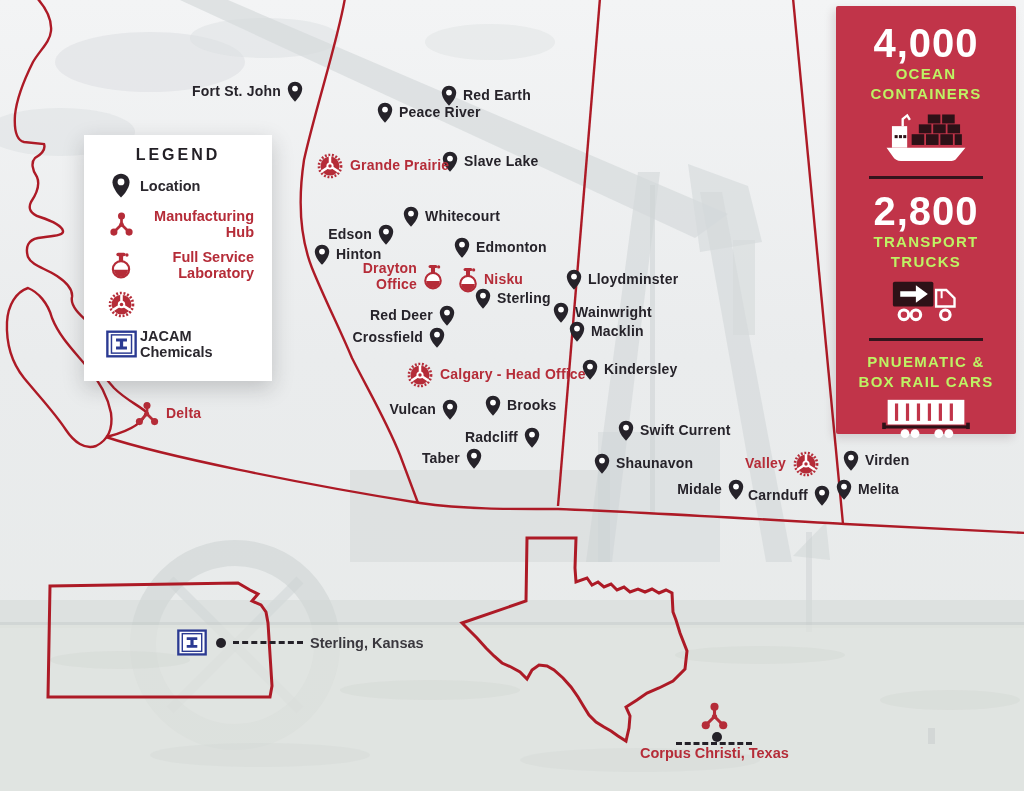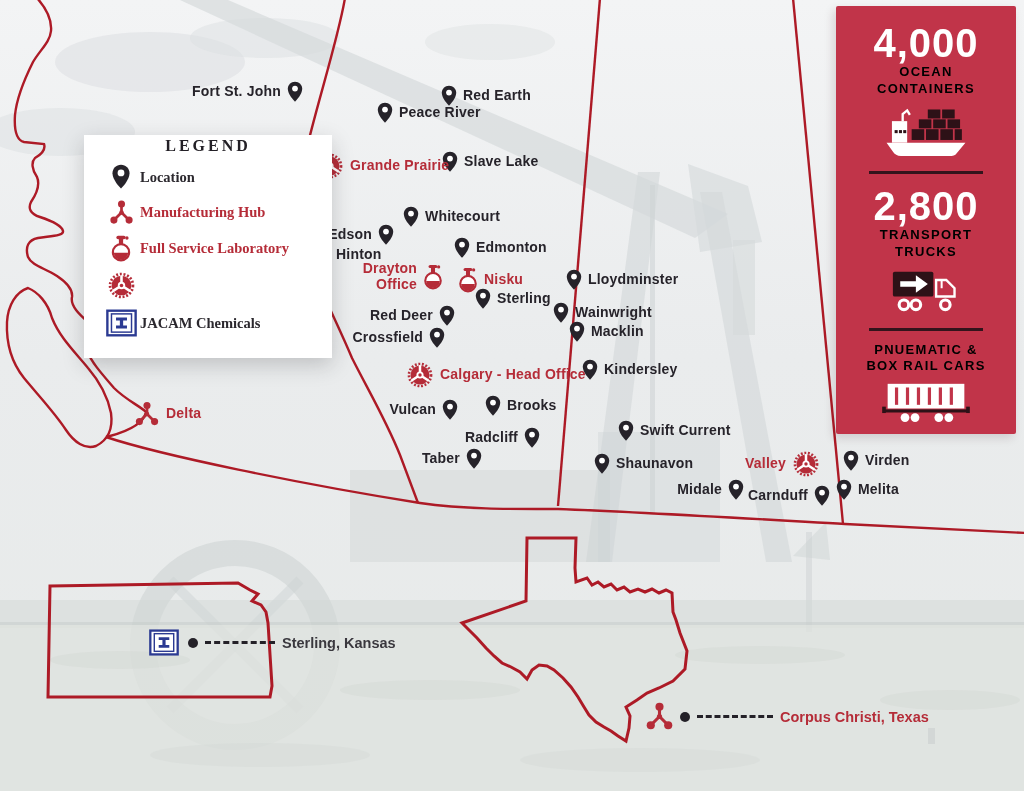--- a/index.html
+++ b/index.html
@@ -30,55 +30,55 @@
     font-size:14px;font-weight:bold;letter-spacing:.2px;color:var(--pin-black,#26232a);}
   .side-right .mk-label{left:14px;text-align:left;}
   .side-left .mk-label{right:14px;text-align:right;}
   .type-hybrid .mk-label,.type-flask .mk-label,.type-hub .mk-label{color:var(--text-red,#b52c38);}
   .type-hybrid.side-right .mk-label{left:20px;} .type-hybrid.side-left .mk-label{right:20px;}
   .type-flask.side-right .mk-label{left:16px;}  .type-flask.side-left .mk-label{right:16px;}
   .type-hub.side-right .mk-label{left:19px;}
   .mk-label .ln{display:block;line-height:1.12;}
 
   
-  .legend{position:absolute;left:84px;top:135px;width:248px;z-index:3;background:#fff;
-    box-sizing:border-box;padding:2px 14px 12px;box-shadow:0 7px 20px rgba(40,40,45,.22);font-family:Liberation Serif, serif;}
+  .legend{position:absolute;left:84px;top:135px;width:188px;z-index:3;background:#fff;
+    box-sizing:border-box;padding:11px 14px 12px;box-shadow:0 7px 20px rgba(40,40,45,.22);}
   .lg-title{text-align:center;font-size:16px;font-weight:bold;letter-spacing:3px;color:#232026;margin-bottom:8px;}
   .lg-row{display:flex;align-items:center;margin:9px 4px;gap:0;}
   .lg-ic-wrap{width:38px;display:flex;justify-content:center;flex:0 0 38px;}
   .lg-label{font-size:14.5px;font-weight:bold;color:#2b282e;}
   .lg-red .lg-label{color:var(--text-red,#b52c38);text-align:right;}
   .legend [data-icon="pin"]{width:20px;height:26px;}
   .legend [data-icon="hub"]{width:27px;height:27px;}
   .legend [data-icon="flask"]{width:22px;height:27px;}
   .legend [data-icon="hybrid"]{width:29px;height:29px;}
   .legend [data-icon="jacam"]{width:31px;height:28px;}
 
   
   .stats-panel{position:absolute;left:836px;top:6px;width:180px;height:428px;z-index:3;
     background:var(--panel-red,#c13449);border-radius:2px;text-align:center;
     box-shadow:-3px 4px 10px rgba(60,30,35,.15);padding-top:16px;box-sizing:border-box;}
   .stat-value{color:#fff;font-size:40px;font-weight:bold;letter-spacing:1px;line-height:1.05;}
-  .stat-line{color:#000000;font-size:13px;font-weight:bold;letter-spacing:1.3px;line-height:1.3;}
+  .stat-line{color:#bef264;font-size:15px;font-weight:bold;letter-spacing:1.3px;line-height:1.3;}
   .stat-ic{margin:7px auto 0;}
   .stat [data-icon="ship"]{width:92px;height:52px;}
   .stat [data-icon="truck"]{width:72px;height:46px;}
   .stat [data-icon="railcar"]{width:92px;height:42px;}
   .stat-divider{width:114px;height:3px;background:var(--divider-dark,#33141c);margin:10px auto 11px;}
 
   
-  .callout{position:absolute;display:flex;align-items:center;z-index:2;}
+  .callout{position:absolute;display:flex;align-items:center;z-index:2;margin-left:28px;}
   .callout .dot{width:10px;height:10px;border-radius:50%;background:#242128;flex:0 0 10px;}
   .callout .dash{height:0;border-top:3px dashed #242128;}
   .callout .co-label{font-size:14.5px;font-weight:bold;white-space:nowrap;}
   .callout-kansas{left:149px;top:629px;}
   .callout-kansas .dash{width:70px;margin:0 7px;}
   .callout-kansas .dot{margin-left:9px;}
   .callout-kansas .co-label{color:#3a383e;}
-  .callout-texas{left:644px;top:701px;}
+  .callout-texas{left:612px;top:701px;flex-direction:column;}
   .callout-texas [data-icon="hub"]{width:31px;height:31px;}
   .callout-texas .dot{margin-left:5px;}
   .callout-texas .dash{width:76px;margin:0 7px;}
   .callout-texas .co-label{color:var(--text-red,#b52c38);}
 </style>
 </head>
 <body>
 
 <div class="stage">
 

